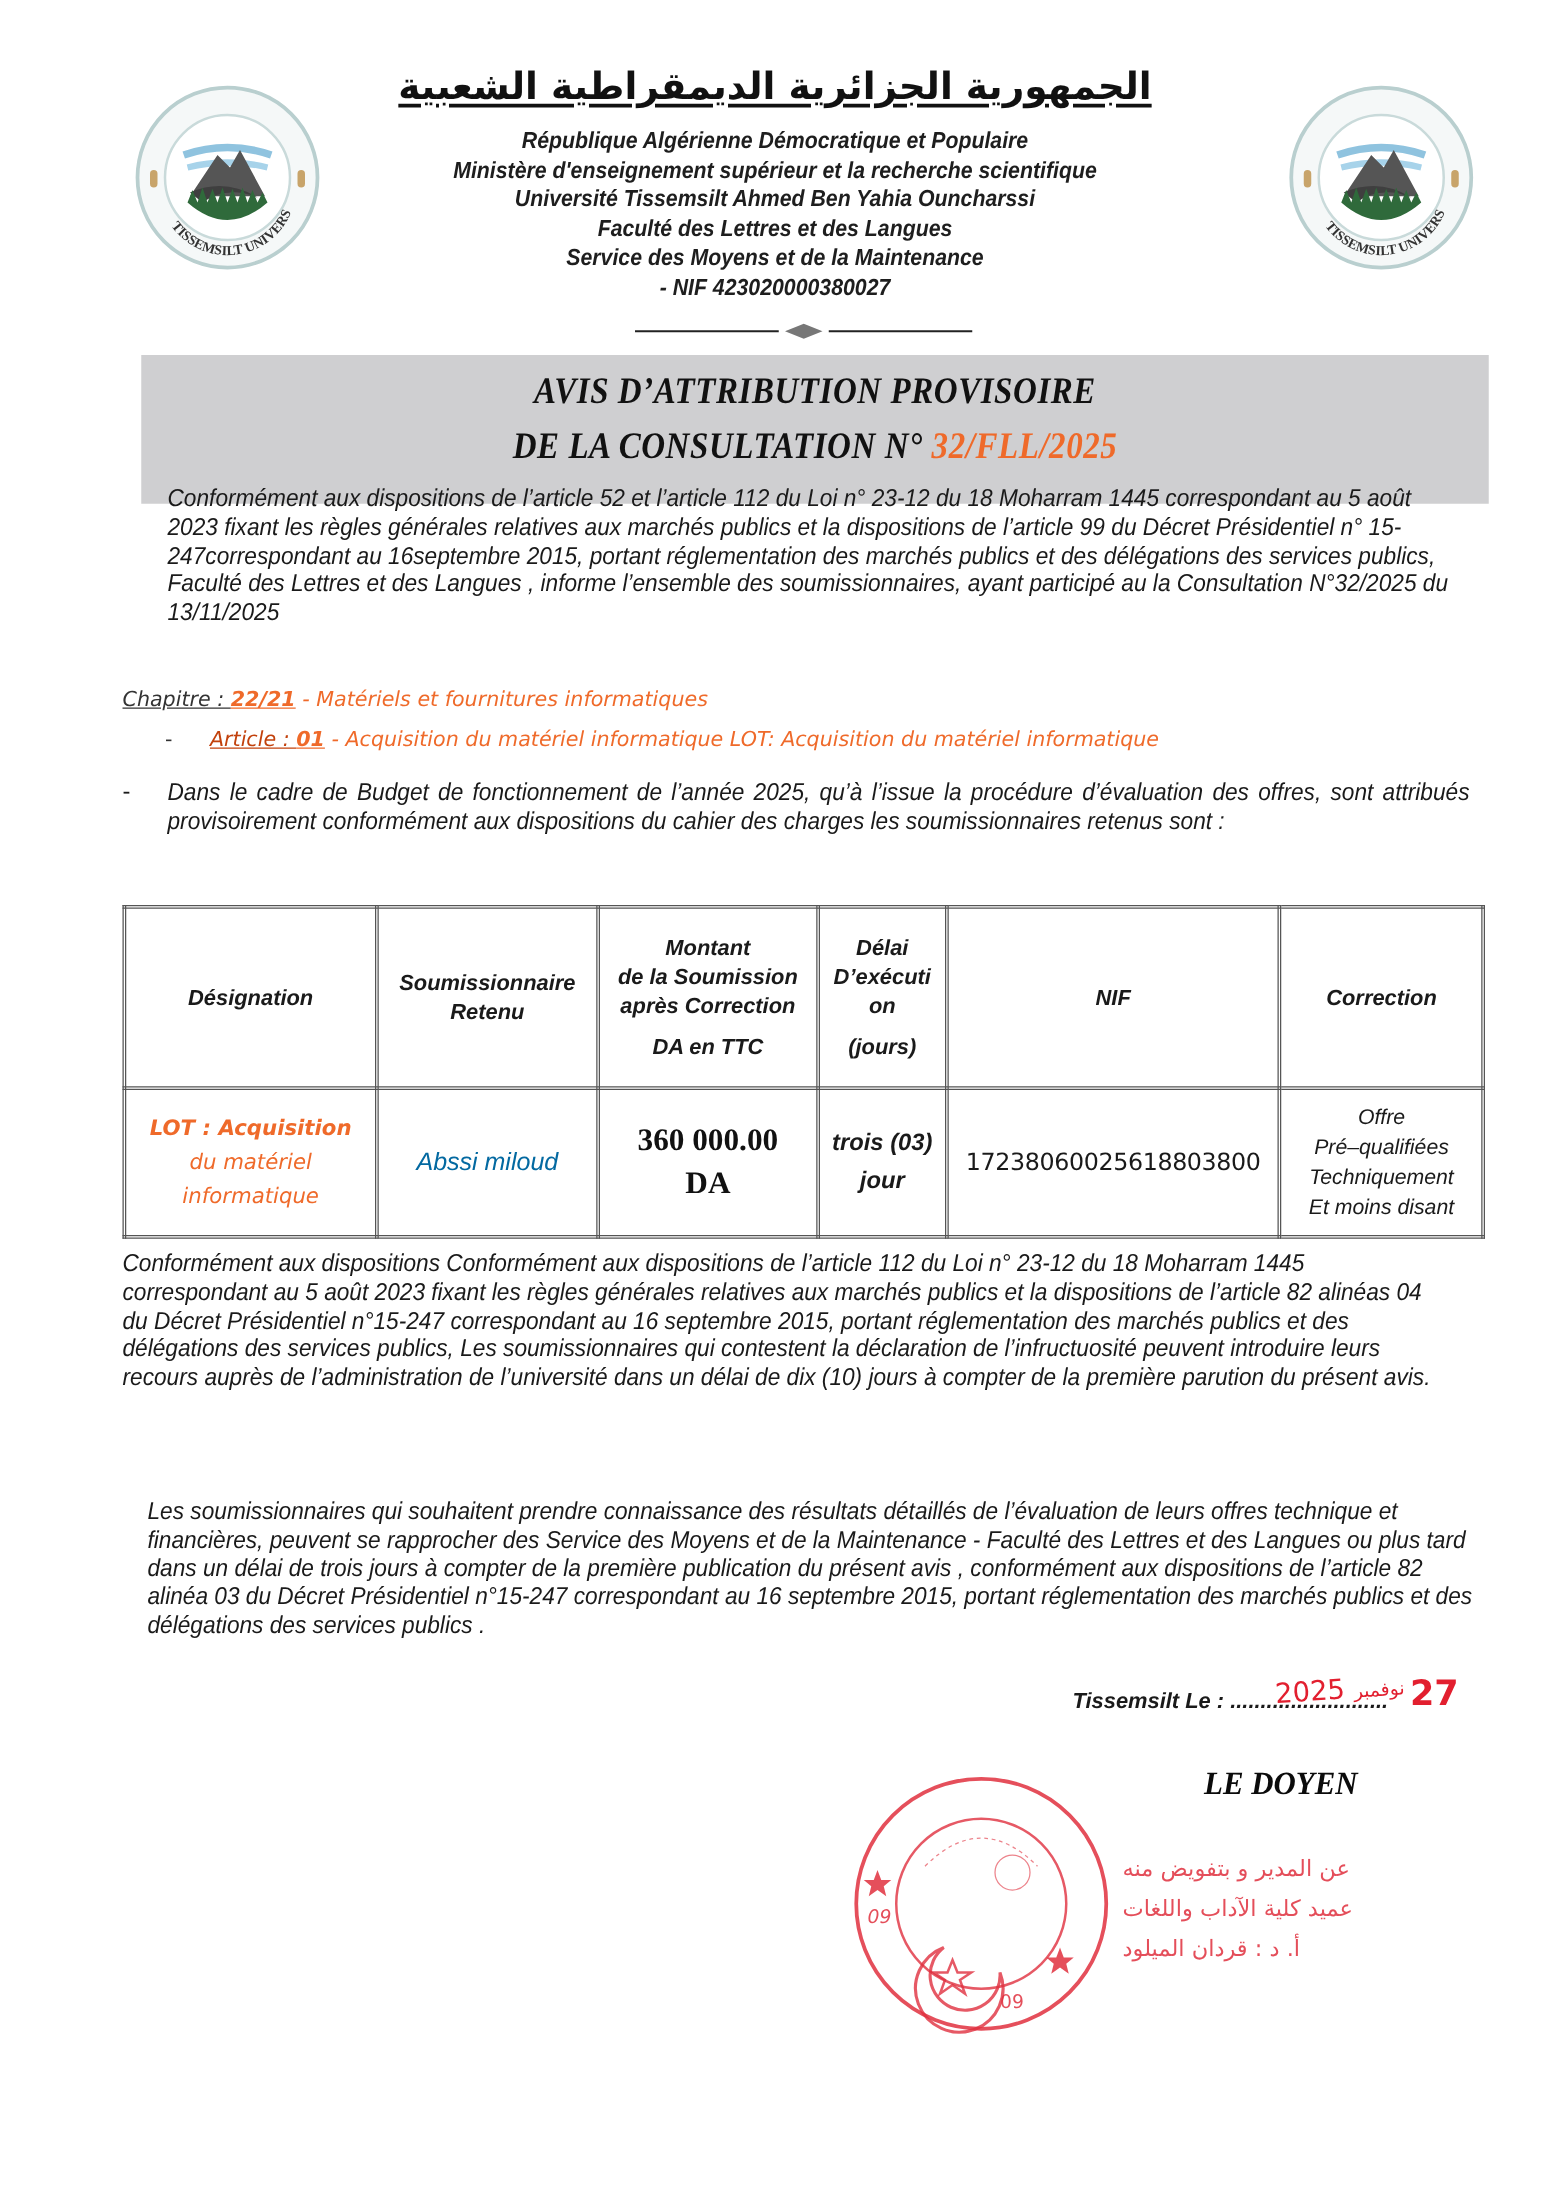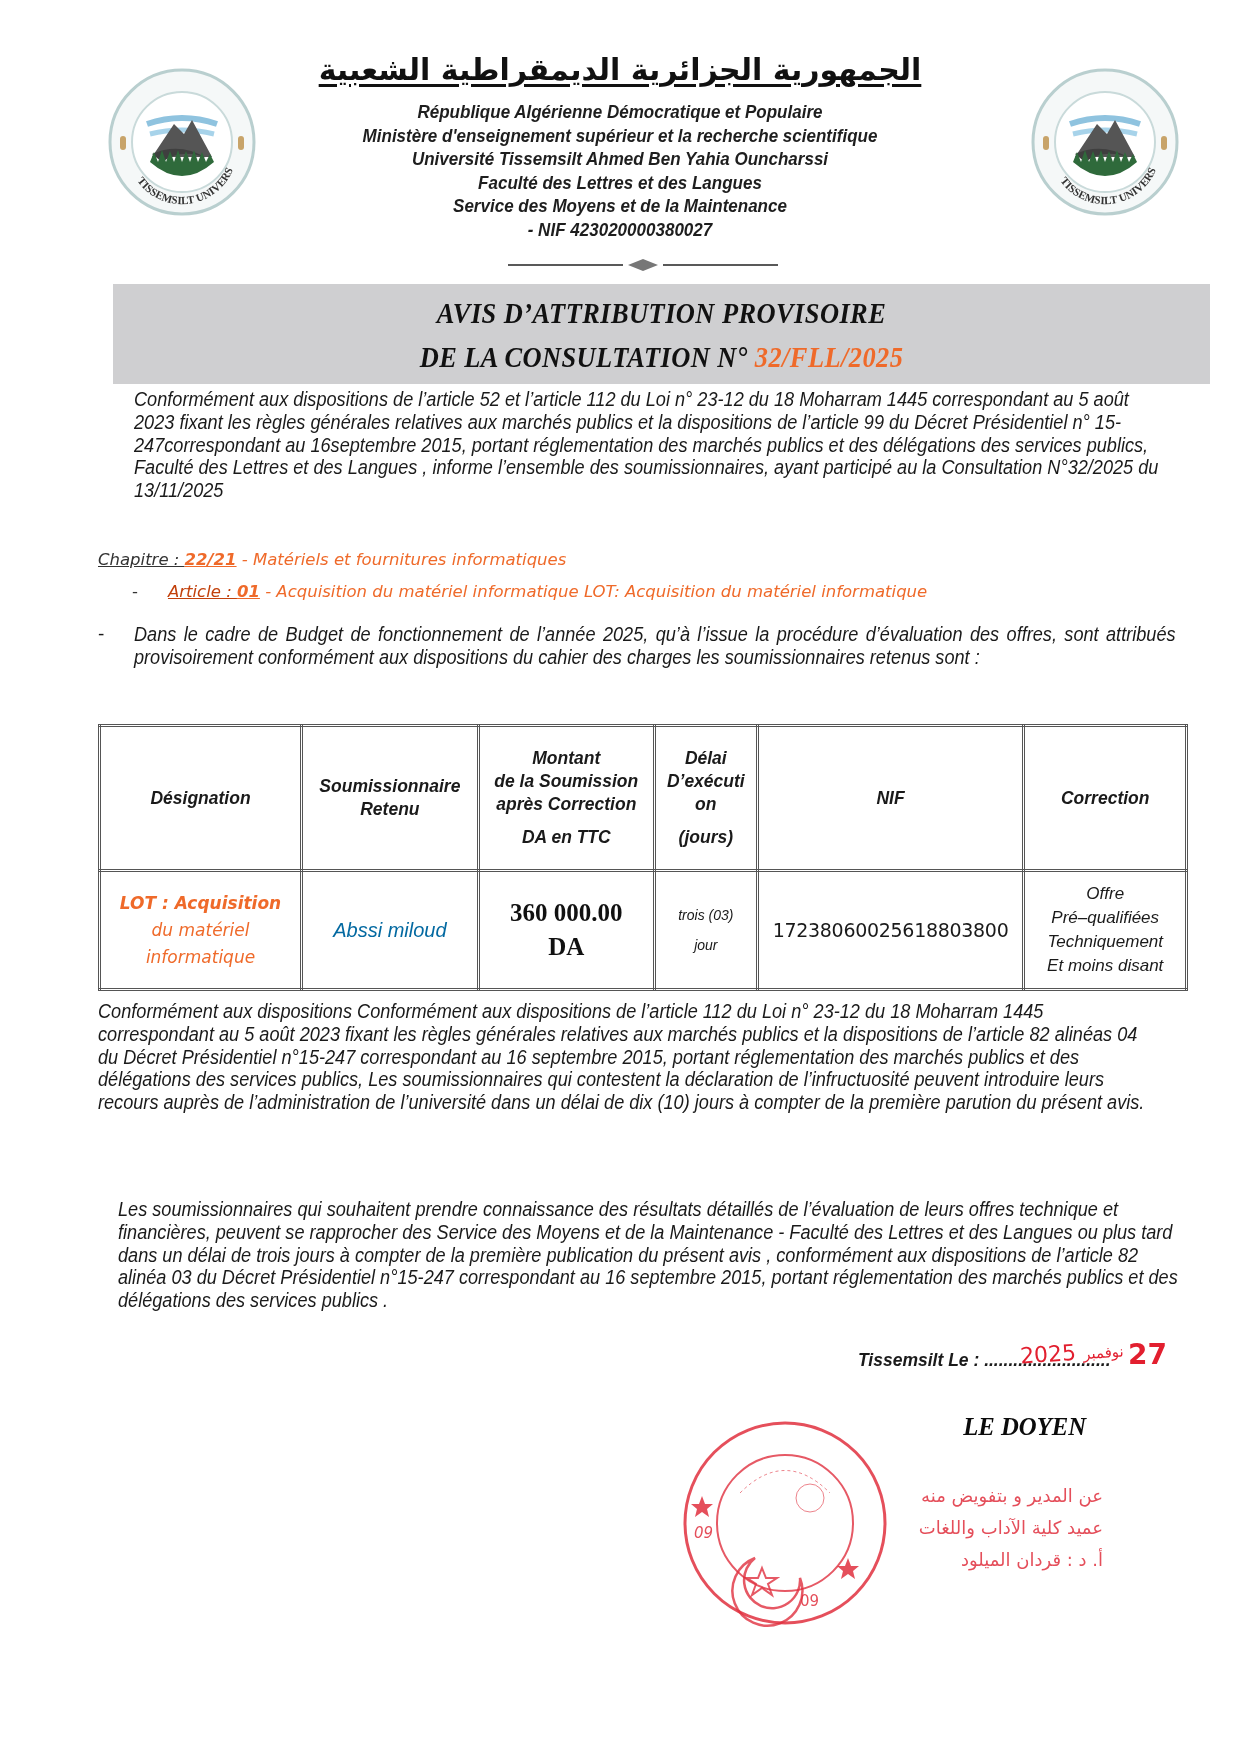--- a/index.html
+++ b/index.html
@@ -8,21 +8,21 @@
   
   .logo { position: absolute; width: 160px; height: 160px; }
   .logo-left { left: 102px; top: 62px; }
   .logo-right { left: 1025px; top: 62px; }
   .arabic-title { position: absolute; left: 300px; width: 640px; top: 52px; text-align: center; font-family: "DejaVu Sans", sans-serif; font-weight: bold; font-size: 30px; direction: rtl; text-decoration: underline; text-underline-offset: 4px; letter-spacing: 1px; color: #111; }
   .header-lines { position: absolute; left: 270px; width: 700px; top: 100px; text-align: center; }
   .header-lines div { font-style: italic; font-weight: bold; font-size: 18.5px; line-height: 23.5px; color: #1e1e1e; transform: scaleX(0.92); }
   .divider { position: absolute; left: 508px; top: 258px; width: 270px; height: 14px; }
 
   
-  .title-band { position: absolute; left: 113px; top: 284px; width: 1078px; height: 100px; background: #cfcfd1; padding-left: 19px; }
+  .title-band { position: absolute; left: 113px; top: 284px; width: 1078px; height: 119px; background: #cfcfd1; }
   .title-line { position: absolute; left: 0; width: 100%; text-align: center; font-family: "Liberation Serif", serif; font-style: italic; font-weight: bold; font-size: 30px; color: #111; letter-spacing: 0.5px; transform: scaleX(0.88); }
   .title-line-1 { top: 12px; }
   .title-line-2 { top: 56px; }
   .orange { color: #ef6a2a; }
 
   
   .para { position: absolute; font-style: italic; font-size: 19.5px; line-height: 22.8px; color: #1a1a1a; transform-origin: left top; transform: scaleX(0.93); }
   .p1 { left: 134px; top: 388px; width: 1110px; }
   .chap { position: absolute; left: 98px; top: 550px; font-family: "DejaVu Sans", sans-serif; font-style: italic; font-size: 16.5px; color: #ef6a2a; }
   .chap .lbl { color: #333; text-decoration: underline; }
@@ -39,35 +39,35 @@
   table.result { position: absolute; left: 98px; top: 724px; width: 1090px; border-collapse: collapse; }
   table.result td, table.result th { border: 3px double #555; text-align: center; vertical-align: middle; padding: 2px 2px; }
   table.result th { font-style: italic; font-weight: bold; font-size: 17.5px; line-height: 23px; color: #1a1a1a; height: 138px; }
   table.result td { height: 112px; }
   .th-montant span, .th-delai span { display: block; }
   .gap { height: 10px; }
   .td-desig { font-family: "DejaVu Sans", sans-serif; font-style: italic; font-size: 17px; line-height: 27px; color: #ef6a2a; }
   .td-desig .lot { font-weight: bold; }
   .td-soum { font-style: italic; font-weight: normal; font-size: 20px; color: #0369a1; }
   .td-montant { font-family: "Liberation Serif", serif; font-weight: bold; font-size: 25px; line-height: 34px; color: #111; }
-  .td-delai { font-style: italic; font-weight: normal; font-size: 14px; line-height: 30px; }
+  .td-delai { font-style: italic; font-weight: bold; font-size: 19px; line-height: 30px; }
   .td-nif { font-family: "DejaVu Sans", sans-serif; font-size: 19px; letter-spacing: -0.3px; }
   .td-obs { font-style: italic; font-weight: normal; font-size: 17px; line-height: 24px; }
 
   .p2 { left: 98px; top: 1000px; width: 1140px; }
   .p3 { left: 118px; top: 1198px; width: 1140px; }
 
   .date-line { position: absolute; left: 858px; top: 1350px; font-style: italic; font-weight: bold; font-size: 17.5px; }
   .date-line .dots { letter-spacing: 0; }
   .date-stamp { position: absolute; left: 1020px; top: 1340px; color: #e21f2f; font-family: "DejaVu Sans", sans-serif; font-size: 22px; transform: rotate(-4deg); }
   .date-day { position: absolute; left: 1128px; top: 1338px; color: #e21f2f; font-family: "DejaVu Sans", sans-serif; font-weight: bold; font-size: 28px; }
   .doyen { position: absolute; left: 960px; top: 1412px; font-family: "Liberation Serif", serif; font-style: italic; font-weight: bold; font-size: 26px; color: #0b0b0b; transform: scaleX(0.95); }
 
   .stamp { position: absolute; left: 680px; top: 1418px; width: 210px; height: 210px; }
-  .stamp-text { position: absolute; left: 898px; top: 1480px; width: 205px; direction: rtl; text-align: right; font-family: "DejaVu Sans", sans-serif; color: #e0303e; font-size: 18px; line-height: 32px; opacity: 0.85; }
+  .stamp-text { position: absolute; left: 898px; top: 1480px; width: 205px; direction: rtl; text-align: left; font-family: "DejaVu Sans", sans-serif; color: #e0303e; font-size: 18px; line-height: 32px; opacity: 0.85; }
 </style>
 </head>
 <body>
 
 <div class="logo logo-left">
   <svg width="160" height="160" viewBox="0 0 160 160">
     <circle cx="80" cy="80" r="72" fill="#f5f8f8" stroke="#b9cfcf" stroke-width="3"></circle>
     <circle cx="80" cy="80" r="50" fill="#ffffff" stroke="#c9dada" stroke-width="2"></circle>
     <path d="M45 62 Q80 50 115 62" stroke="#8fc3df" stroke-width="6" fill="none"></path>
     <path d="M48 72 Q80 64 112 72" stroke="#a7d3ea" stroke-width="5" fill="none"></path>

